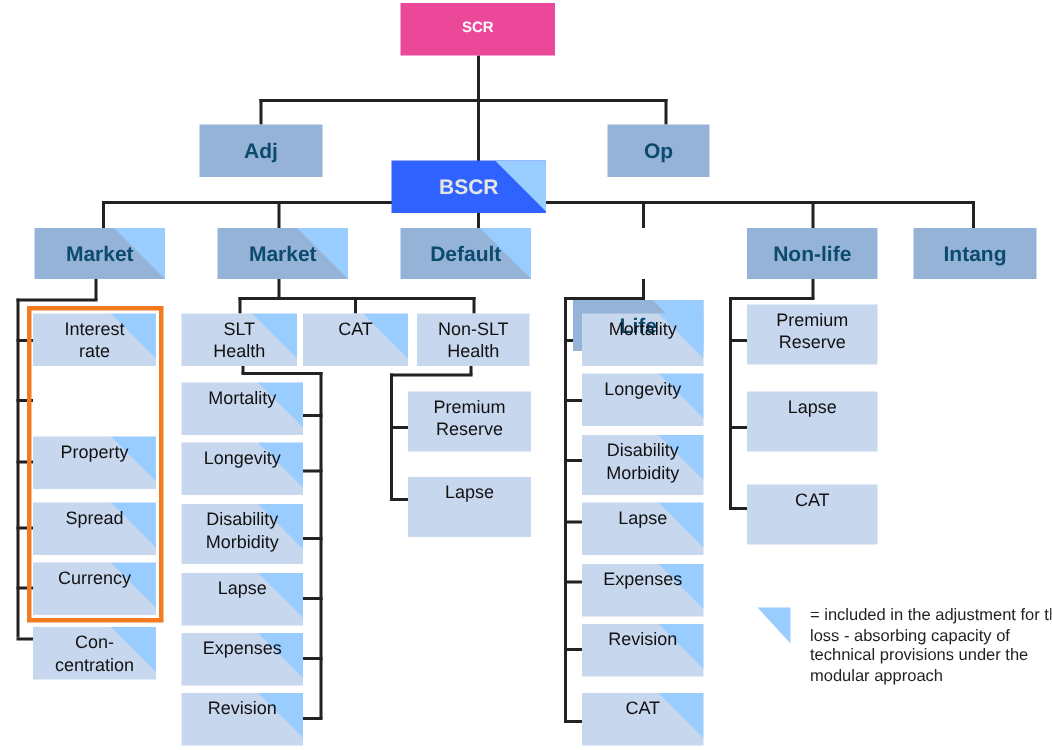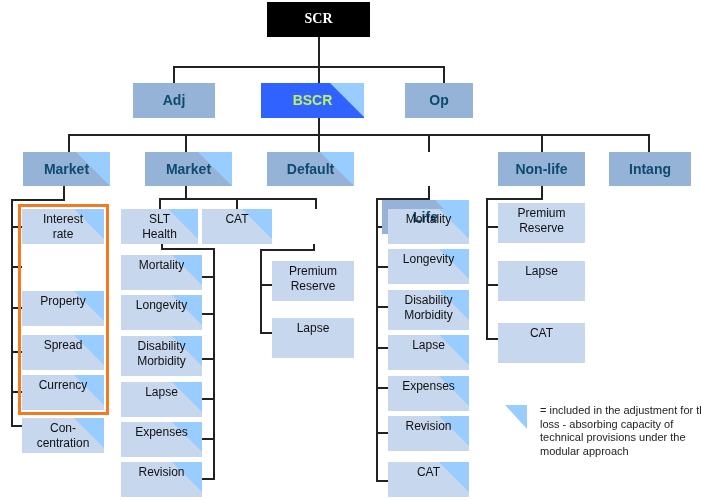--- a/index.html
+++ b/index.html
@@ -4,23 +4,23 @@
 <style>
   html, body { margin:0; padding:0; background:#ffffff; }
   body { width:701px; height:500px; position:relative; overflow:hidden;
          font-family:"Liberation Sans", sans-serif; }
   #canvas { position:absolute; left:0; top:0; width:701px; height:500px; }
   .box { position:absolute; box-sizing:border-box; text-align:center; overflow:hidden; }
   .box .lbl { position:relative; z-index:2; display:block; }
   .main { background:#95b3d7; font-weight:bold; font-size:14px; color:#0c4a6e; }
   .main .lbl { line-height:34px; }
   .sub { background:#c6d7ee; font-size:12px; color:#111; padding-top:3px; line-height:15px; }
-  .top { background:#000000; color:#fff; font-weight:bold; font-size:14px;font-family:Liberation Serif, serif; }
+  .top { background:#ec4899; color:#fff; font-weight:bold; font-size:10px; }
   .top .lbl { line-height:34px; }
-  .bscr { background:#2f62ff; color:#bef264; }
+  .bscr { background:#2f62ff; color:#e5e5e5;margin-top:24px; }
   .tri { position:absolute; right:0; top:0; width:0; height:0; z-index:1;
          border-top:solid #99ccff; border-left:solid transparent; }
   .main .tri { border-top-width:34px; border-left-width:34px; }
   .sub .tri { border-top-width:30px; border-left-width:30px; }
   .line { position:absolute; background:#222; }
   .orange { position:absolute; border:3px solid #f47a20; box-sizing:border-box; }
   .legend-tri { position:absolute; width:0; height:0; border-top:24px solid #99ccff; border-left:22px solid transparent; }
   .legend-text { position:absolute; font-size:11px; line-height:13.5px; color:#222; width:175px; }
 </style>
 </head>
@@ -148,20 +148,23 @@
   </div>
 
   <div class="box sub" style="left:121px;top:209px;width:77px;height:35px;">
     <span class="tri"></span>
     <span class="lbl" style="width:40px;margin:0 auto;">SLT Health</span>
   </div>
   <div class="box sub" style="left:202px;top:209px;width:70px;height:35px;">
     <span class="tri"></span>
     <span class="lbl">CAT</span>
   </div>
+  <div class="box sub" style="left:278px;top:209px;width:75px;height:35px;">
+    <span class="lbl" style="width:56px;margin:0 auto;">Non-SLT Health</span>
+  </div>
 
   <div class="box sub" style="left:121px;top:255px;width:81px;height:35px;">
     <span class="tri"></span>
     <span class="lbl">Mortality</span>
   </div>
   <div class="box sub" style="left:121px;top:295px;width:81px;height:35px;">
     <span class="tri"></span>
     <span class="lbl">Longevity</span>
   </div>
   <div class="box sub" style="left:121px;top:336px;width:81px;height:40px;">

